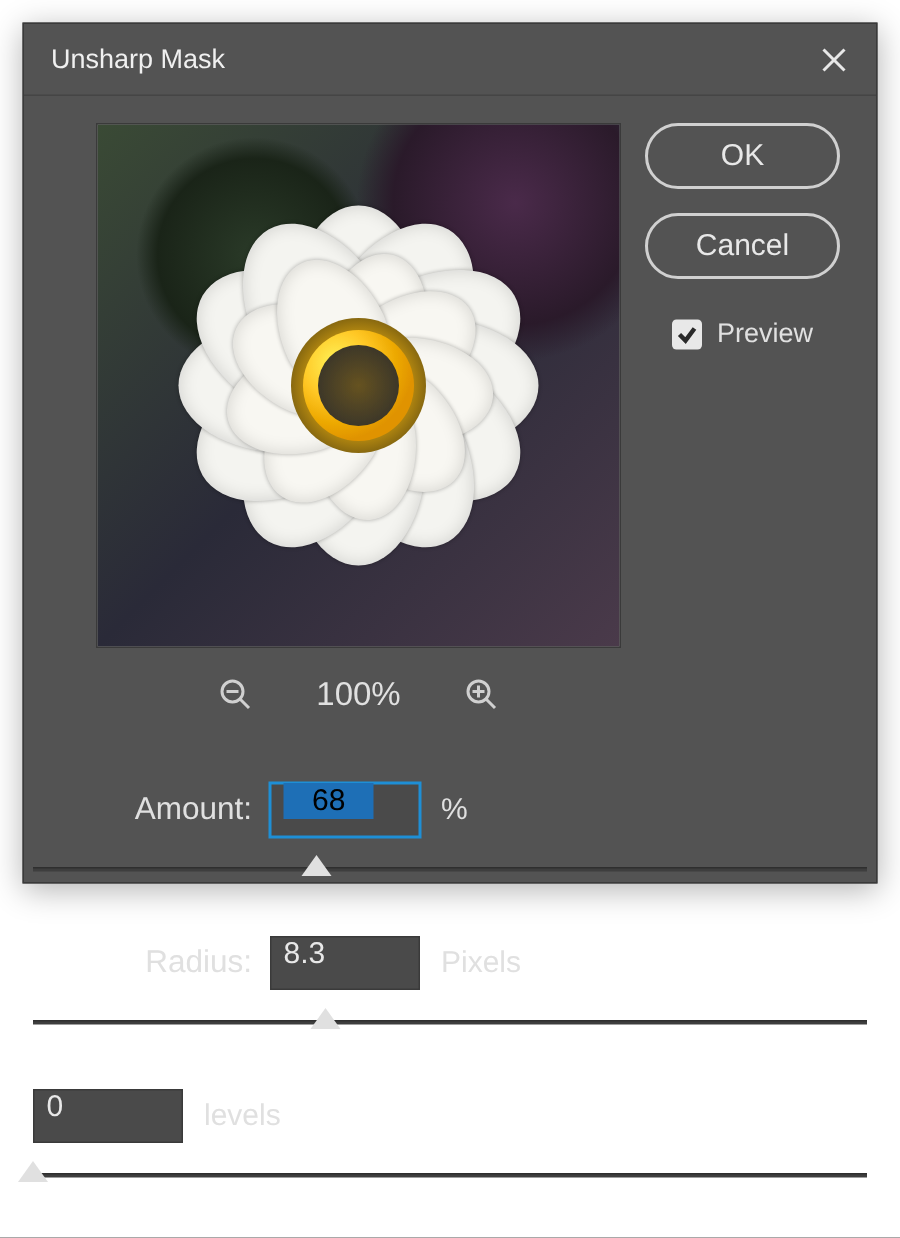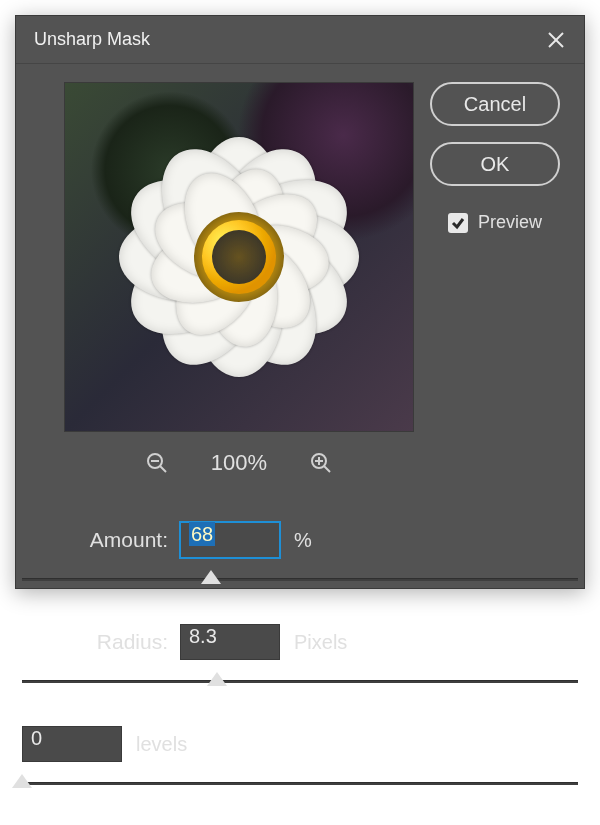--- a/index.html
+++ b/index.html
@@ -62,21 +62,21 @@
   .checkbox svg { width:14px; height:14px; stroke:#2a2a2a; stroke-width:3; fill:none; }
 
   .controls { padding: 0 6px 0 6px; }
   .control-row { display:flex; align-items:center; margin-bottom: 8px; }
   .control-label { width: 158px; text-align:right; color:#e0e0e0; font-size: 21px; padding-right: 12px; }
   .num-input {
     width: 100px; height: 36px; background:#4a4a4a; border:1px solid #3a3a3a;
     color:#e8e8e8; font-size:20px; padding: 0 8px; outline:none;
   }
   .num-input.focused { border:1px solid #1e8fd6; box-shadow: 0 0 0 1px #1e8fd6; }
-  .num-input.focused .sel { background:#1e6fb6; color:#fef9c3; padding: 1px 2px; }
+  .num-input.focused .sel { background:#1e6fb6; color:#000000; padding: 1px 19px; }
   .unit { color:#e0e0e0; font-size:20px; margin-left: 14px; }
 
   .slider-wrap { position:relative; height: 32px; margin: 10px 0 24px 0; }
   .slider-track { position:absolute; left:0; right:0; top:10px; height:3px;
     background:#3e3e3e; border-top:1px solid #2f2f2f; }
   .slider-thumb { position:absolute; top:2px; width:20px; height:16px; margin-left:-10px;
     cursor:pointer; }
   .slider-thumb::before { content:""; position:absolute; left:0; top:0;
     border-left:10px solid transparent; border-right:10px solid transparent;
     border-bottom:14px solid #e0e0e0; }
@@ -142,22 +142,22 @@
               <circle cx="10" cy="10" r="7"></circle>
               <line x1="15" y1="15" x2="21" y2="21"></line>
               <line x1="6" y1="10" x2="14" y2="10"></line>
               <line x1="10" y1="6" x2="10" y2="14"></line>
             </svg>
         </div>
       </div>
     </div>
 
     <div class="right-col">
+      <button class="pill-btn">OK</button>
       <button class="pill-btn">Cancel</button>
-      <button class="pill-btn">OK</button>
       <div class="preview-check">
         <div class="checkbox">
           <svg viewBox="0 0 14 14">
               <polyline points="2,7 6,11 12,3"></polyline>
             </svg>
         </div>
         <span>Preview</span>
       </div>
     </div>
   </div>

